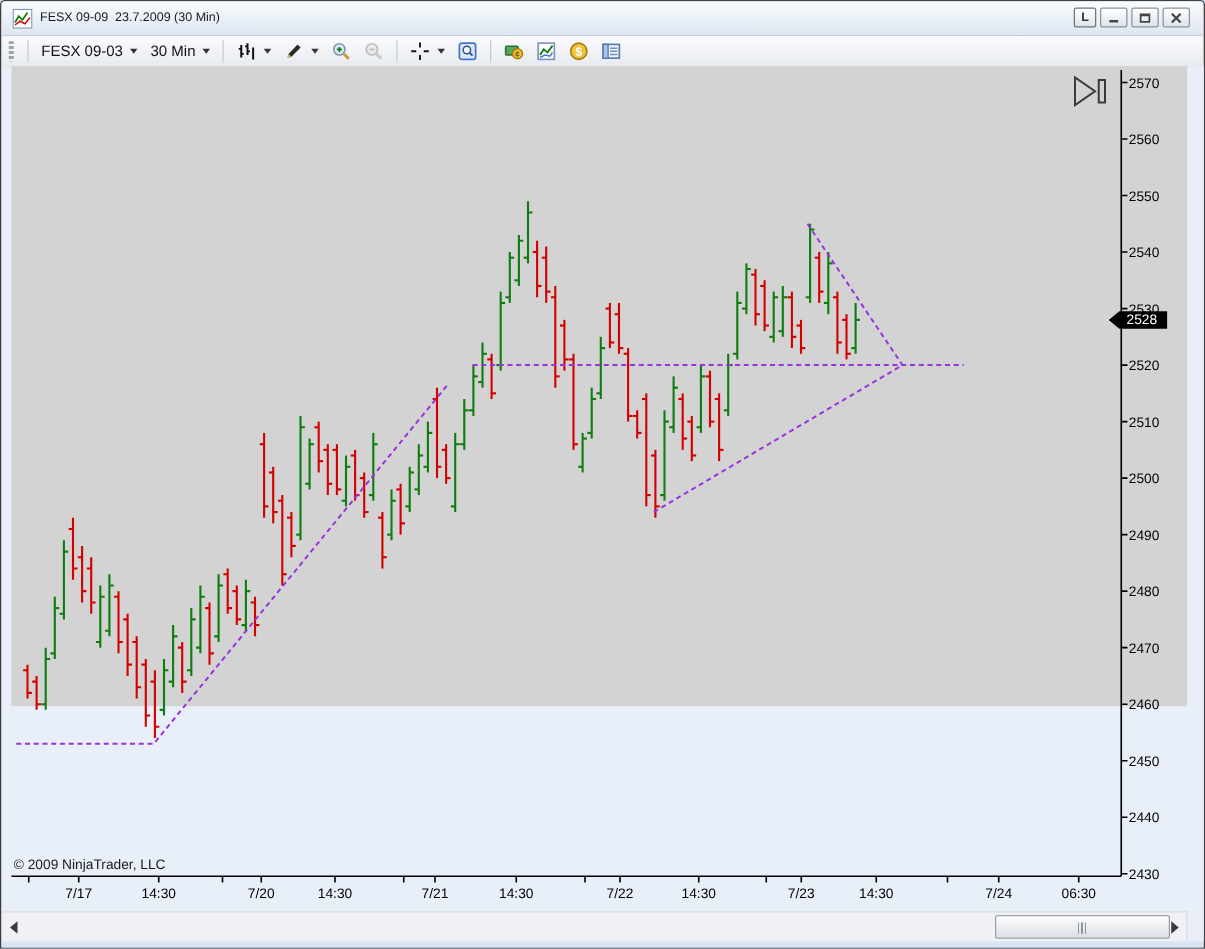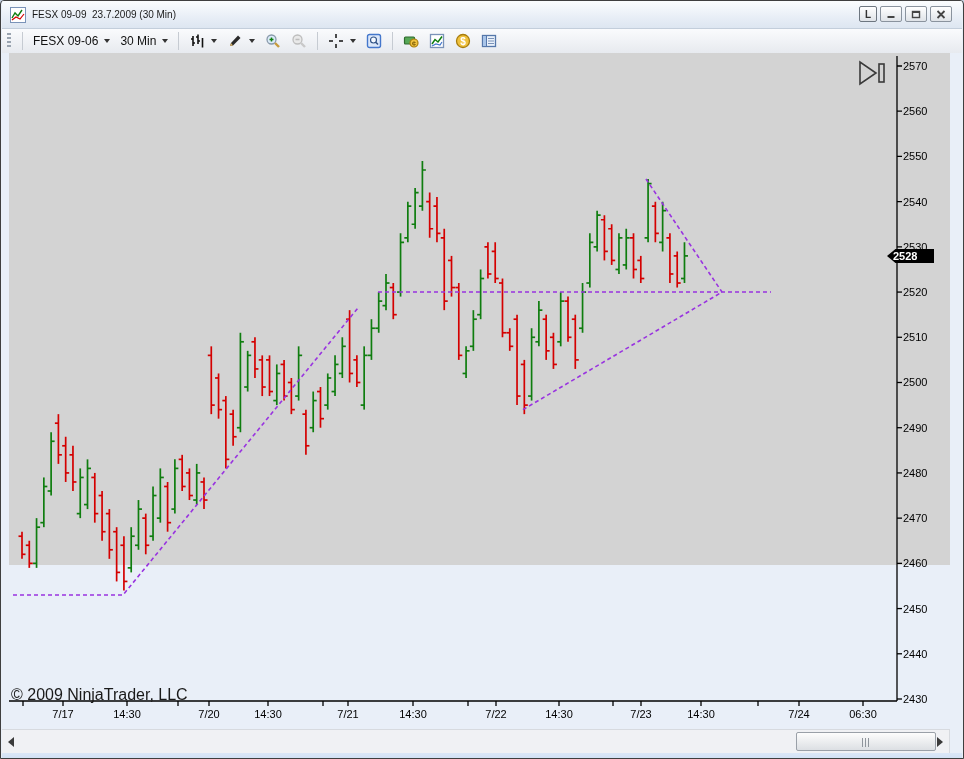--- a/index.html
+++ b/index.html
@@ -26,25 +26,25 @@
         background:repeating-linear-gradient(#9aa4b0 0 2px,transparent 2px 4px);}
   .tb-sep{width:1px;height:18px;background:#c6cbd2;margin:0 5px;}
   .tb-item{display:flex;align-items:center;gap:4px;padding:2px 5px;border-radius:2px;font-size:12px;color:#111;}
   .caret{width:0;height:0;border-left:3.5px solid transparent;border-right:3.5px solid transparent;
          border-top:4px solid #333;margin-left:2px;}
   .tb-icon{width:16px;height:16px;display:block;}
   
   .client{position:absolute;left:8px;top:52px;width:941px;height:512px;background:#d3d3d3;}
   #chart-svg{position:absolute;left:-8px;top:-52px;}
   .price-marker{position:absolute;left:878px;top:195px;width:47px;height:16px;background:#000;
-                color:#fff;font-size:11px;font-weight:bold;line-height:16px;
+                color:#fff;font-size:11px;font-weight:normal;line-height:16px;text-align:center;
                 padding-left:6px;box-sizing:border-box;
                 clip-path:polygon(0 50%,18% 6%,100% 6%,100% 94%,18% 94%);}
   .goto-end{position:absolute;left:847px;top:5px;width:32px;height:30px;}
-  .copyright{position:absolute;left:2px;top:633px;font-size:16px;color:#1a1a1a;}
+  .copyright{position:absolute;left:2px;top:633px;font-size:11px;color:#1a1a1a;}
   
   .hscroll{position:absolute;left:1px;top:728px;width:948px;height:24px;background:#f0f1f4;
            border-top:1px solid #d7dadf;border-right:1px solid #d7dadf;box-sizing:border-box;}
   .sb-arrow{position:absolute;top:7px;width:10px;height:10px;}
   .sb-arrow.left{left:6px;border-top:5px solid transparent;border-bottom:5px solid transparent;
                  border-right:6px solid #3a3a3a;width:0;height:0;}
   .sb-arrow.right{right:6px;border-top:5px solid transparent;border-bottom:5px solid transparent;
                   border-left:6px solid #3a3a3a;width:0;height:0;}
   .sb-thumb{position:absolute;left:794px;top:2px;width:140px;height:19px;border:1px solid #9aa0a8;
             border-radius:2px;background:linear-gradient(#fdfdfd,#dcdfe3);box-sizing:border-box;}
@@ -86,21 +86,21 @@
             <path d="M1.5,1 8.5,8 M8.5,1 1.5,8" stroke="#444" stroke-width="1.8"></path>
           </svg>
       </button>
     </span>
   </div>
 
   <div class="toolbar">
     <div class="grip"></div>
     <div class="tb-sep"></div>
     <div class="tb-item">
-      <span>FESX 09-06</span>
+      <span>FESX 09-03</span>
       <span class="caret"></span>
     </div>
     <div class="tb-item">
       <span>30 Min</span>
       <span class="caret"></span>
     </div>
     <div class="tb-sep"></div>
     <div class="tb-item">
       <svg class="tb-icon" viewBox="0 0 16 16">
         <line x1="4" y1="3" x2="4" y2="13" stroke="#111" stroke-width="1.6"></line>

